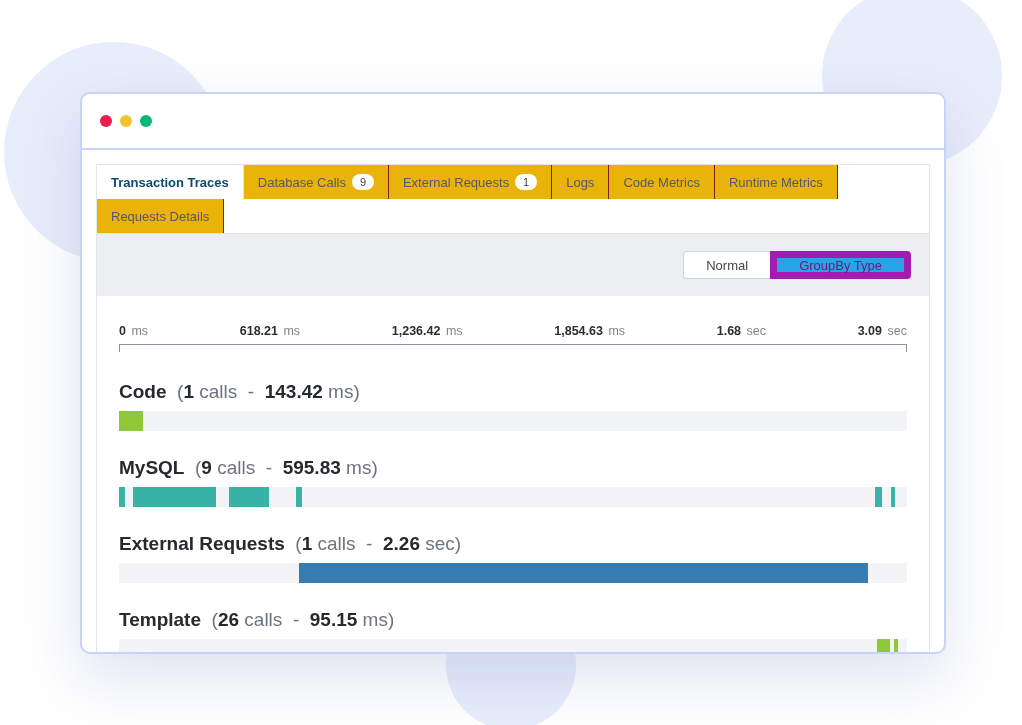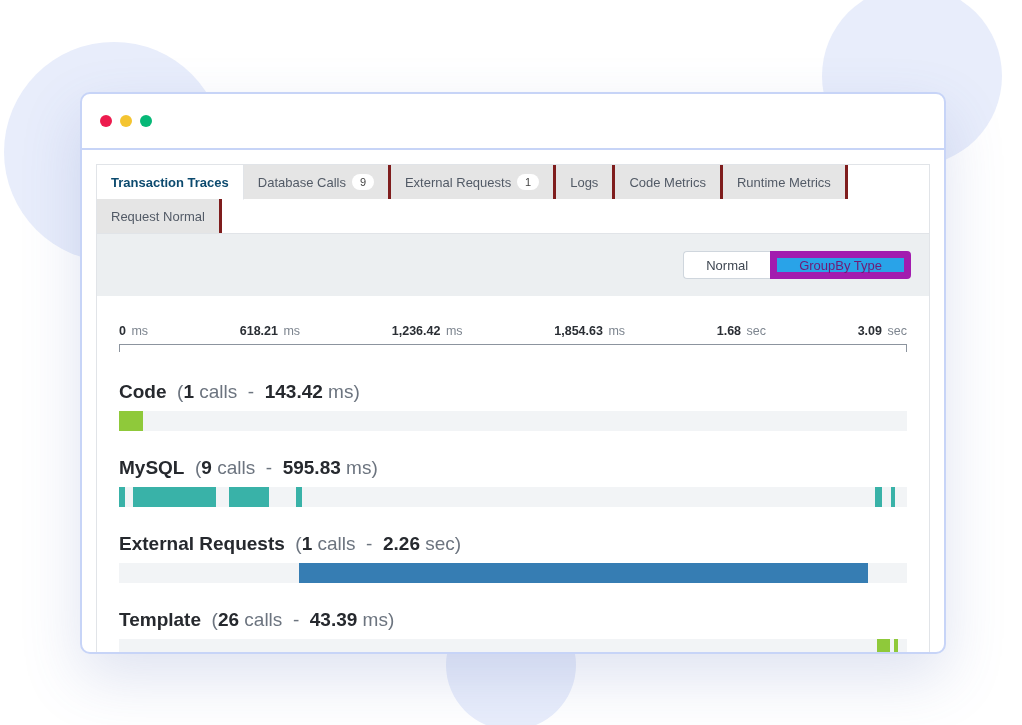--- a/index.html
+++ b/index.html
@@ -65,22 +65,22 @@
     flex-wrap: wrap;
   }
   .tab {
     height: 34px;
     padding: 0 14px;
     display: flex;
     align-items: center;
     gap: 6px;
     font-size: 13px;
     color: #525a66;
-    background: #e5e5e5;
-    border-right: 3px solid #7f1d1d;
+    background: #eab308;
+    border-right: 1px solid #7f1d1d;
     cursor: pointer;
     white-space: nowrap;
   }
   .tab.active {
     background: #fff;
     color: #0c4a6e;
     font-weight: 600;
     border-right: 1px solid #e1e4e8;
     border-bottom: 1px solid #fff;
     margin-bottom: -1px;
@@ -216,21 +216,21 @@
         <div class="tab">
           <span>Logs</span>
         </div>
         <div class="tab">
           <span>Code Metrics</span>
         </div>
         <div class="tab">
           <span>Runtime Metrics</span>
         </div>
         <div class="tab">
-          <span>Request Normal</span>
+          <span>Requests Details</span>
         </div>
       </div>
 
     <div class="controls-row">
       <div class="btn-group">
         <div class="btn btn-normal">Normal</div>
         <div class="btn btn-group-by">GroupBy Type</div>
       </div>
     </div>
 
@@ -263,21 +263,21 @@
               <div class="span c-teal" style="left: 98%; width: 0.5%;"></div>
             </div>
           </div>
           <div class="group">
             <div class="group-header"><span class="gname">External Requests</span> &nbsp;<span class="meta">(<span class="num">1</span> calls &nbsp;- &nbsp;<span class="num">2.26</span> <span>sec</span>)</span></div>
             <div class="track">
               <div class="span c-blue" style="left: 22.8%; width: 72.3%;"></div>
             </div>
           </div>
           <div class="group">
-            <div class="group-header"><span class="gname">Template</span> &nbsp;<span class="meta">(<span class="num">26</span> calls &nbsp;- &nbsp;<span class="num">43.39</span> <span>ms</span>)</span></div>
+            <div class="group-header"><span class="gname">Template</span> &nbsp;<span class="meta">(<span class="num">26</span> calls &nbsp;- &nbsp;<span class="num">95.15</span> <span>ms</span>)</span></div>
             <div class="track">
               <div class="span c-green" style="left: 96.2%; width: 1.6%;"></div>
               <div class="span c-green" style="left: 98.4%; width: 0.4%;"></div>
             </div>
           </div>
         </div>
     </div>
 
   </div>
 </div>

